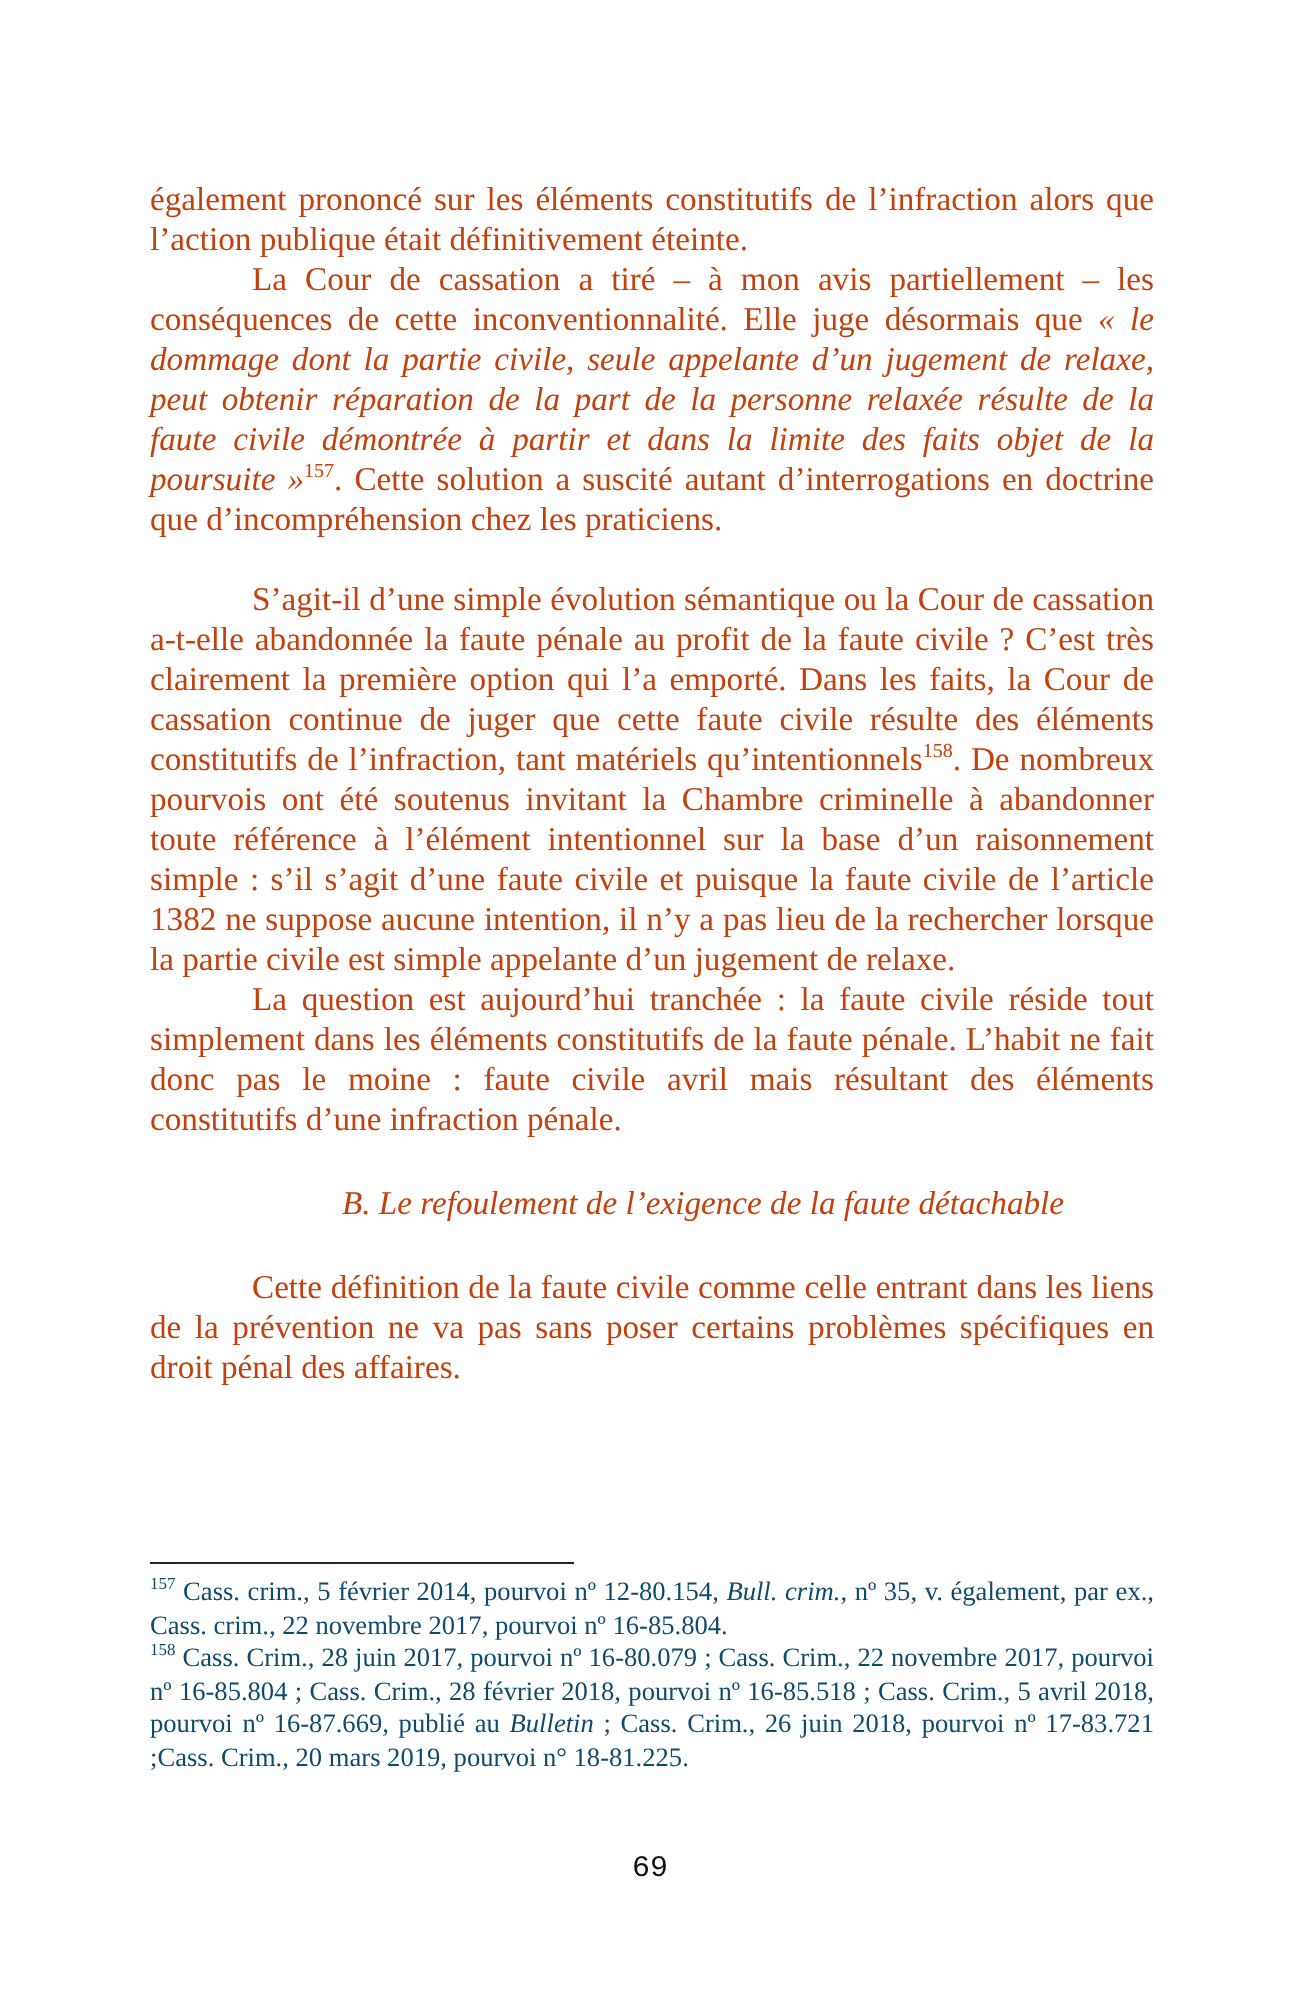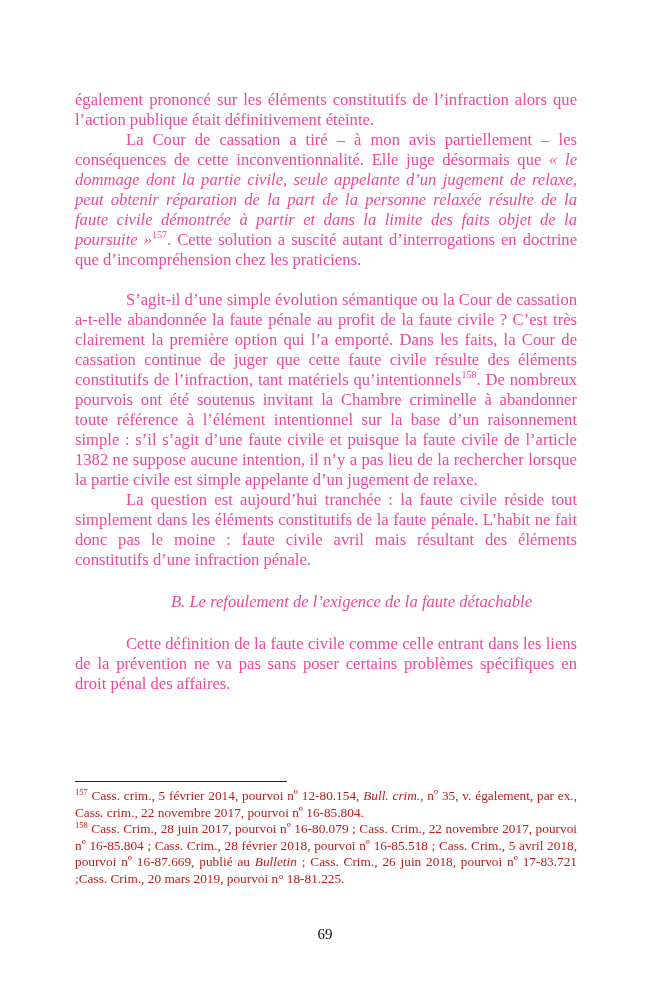--- a/index.html
+++ b/index.html
@@ -3,21 +3,21 @@
 <meta charset="utf-8">
 <style>
   html, body { margin: 0; padding: 0; background: #ffffff; }
   body { width: 650px; height: 1007px; position: relative; overflow: hidden; }
   .page {
     position: absolute;
     left: 75px;
     top: 90px;
     width: 502px;
     font-family: "Liberation Serif", "DejaVu Serif", serif;
-    color: #ec4899;
+    color: #c2410c;
     font-size: 16.6px;
     line-height: 20px;
   }
   .p { margin: 0; text-align: justify; }
   .indent { text-indent: 51px; }
   .gap { height: 20px; }
   .gap-big { height: 22px; }
   .sup { font-size: 10px; vertical-align: super; line-height: 0; }
   .heading {
     font-style: italic;
@@ -32,33 +32,33 @@
     width: 212px;
     height: 0;
     border-top: 1px solid #222;
   }
   .notes {
     position: absolute;
     left: 75px;
     top: 788px;
     width: 502px;
     font-family: "Liberation Serif", "DejaVu Serif", serif;
-    color: #b91c1c;
+    color: #0c4a6e;
     font-size: 13.3px;
     line-height: 16.5px;
   }
   .note { margin: 0; text-align: justify; }
   .nsup { font-size: 8.5px; vertical-align: super; line-height: 0; }
   .pnum {
     position: absolute;
     left: 0;
     width: 650px;
     top: 926px;
     text-align: center;
-    font-family: Liberation Serif, serif;
+    font-family: Liberation Mono, monospace;
     font-size: 15px;
     color: #111;
   }
   i { font-style: italic; }
 </style>
 </head>
 <body>
 
 <div class="page">
   <p class="p"><span>également prononcé sur les éléments constitutifs de l’infraction alors que l’action publique était définitivement éteinte.</span></p>

